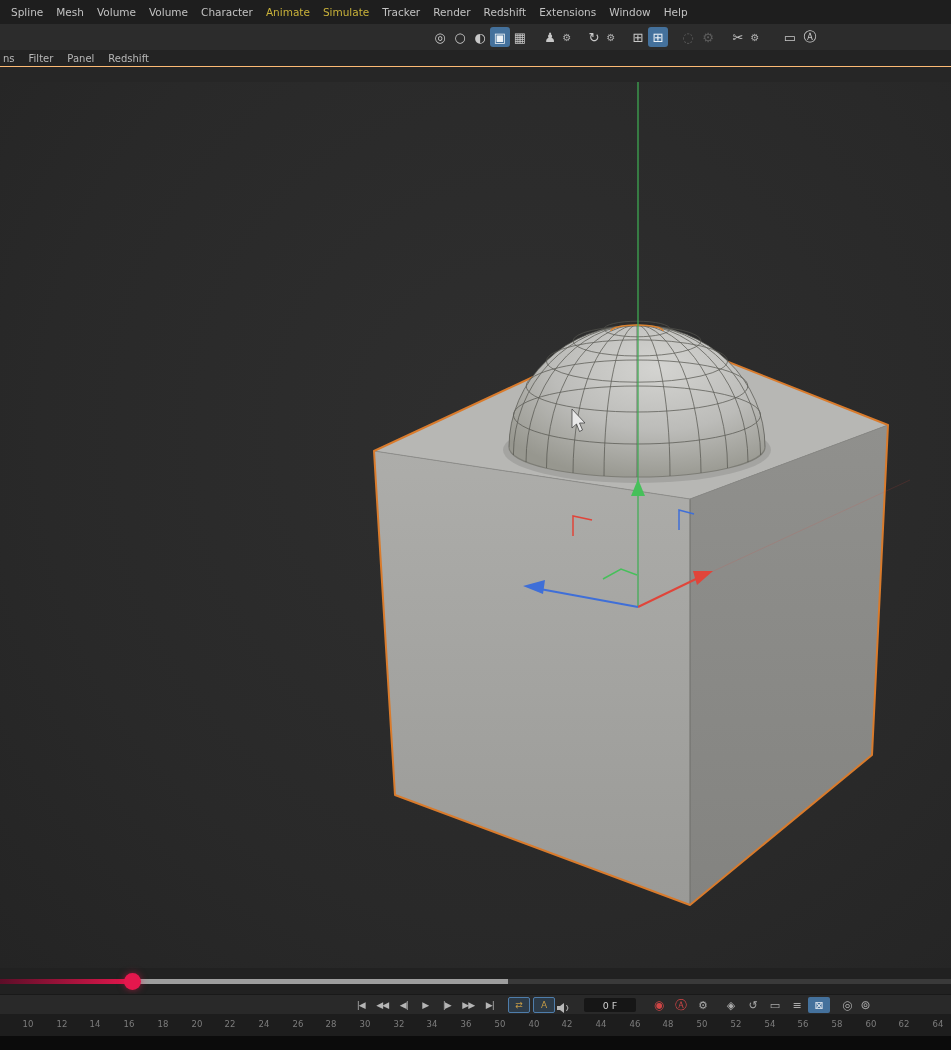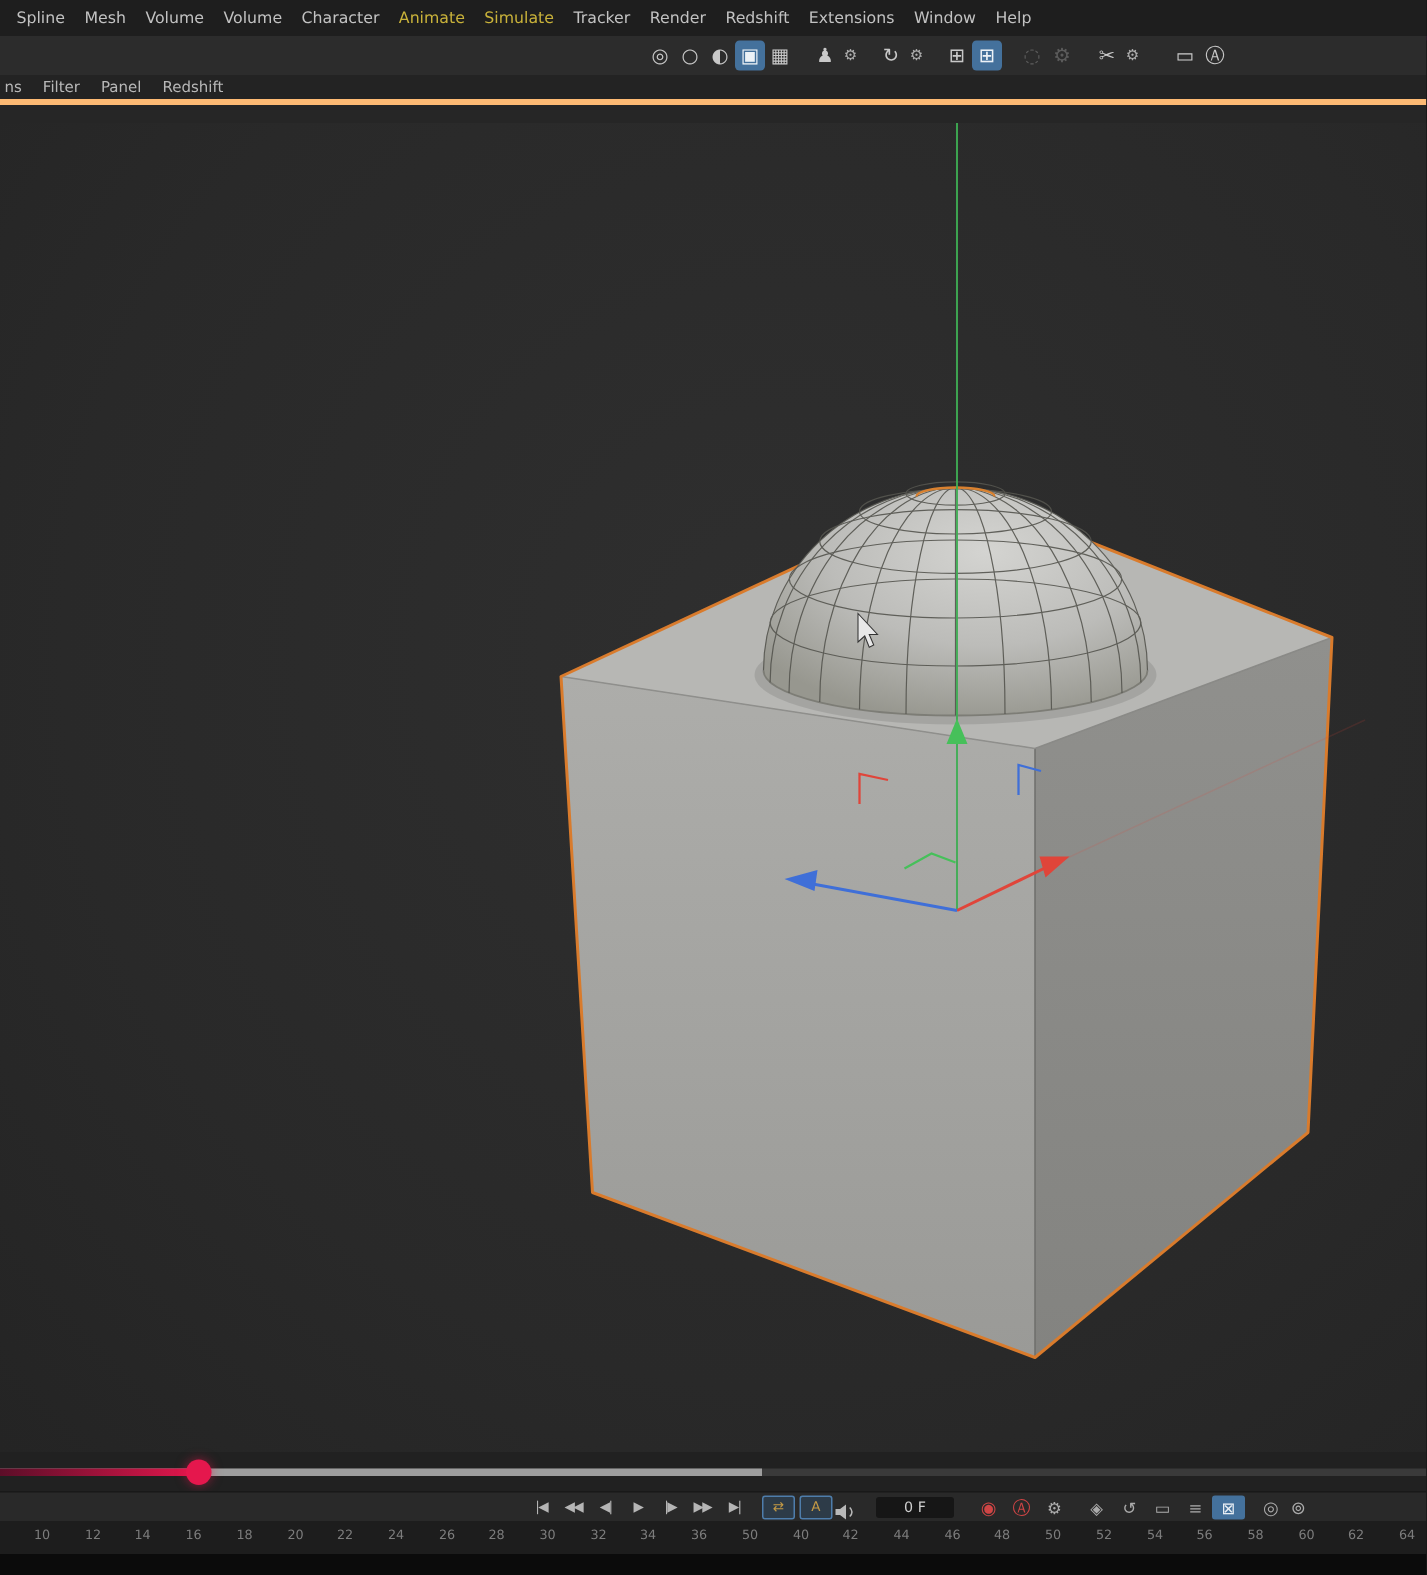--- a/index.html
+++ b/index.html
@@ -20,21 +20,21 @@
   .ticon{width:20px;height:20px;display:flex;align-items:center;justify-content:center;
          font-size:13px;color:#c8c8c8;border-radius:3px;}
   .ticon.small{width:14px;font-size:10px;color:#b0b0b0;}
   .ticon.active{background:#44719c;color:#ecf2f7;}
   .ticon.disabled{opacity:.3;}
   .tgap{width:10px;} .tgap-lg{width:18px;}
 
   
   .vmenu{position:absolute;top:50px;left:0;right:0;height:16px;background:#232323;
          display:flex;align-items:center;gap:14px;padding-left:3px;font-size:10px;
-         color:#b8b8b8;border-bottom:4px solid #fdba74;}
+         color:#b8b8b8;border-bottom:1px solid #fdba74;}
 
   
   .camerabar{position:absolute;top:66px;left:0;right:0;height:16px;background:#1b1b1b;
              font-size:10px;color:#cfcfcf;}
   .camerabar .label{position:absolute;left:613px;top:2px;transform:translateX(-50%);}
   .camerabar .cicon{position:absolute;left:642px;top:2px;font-size:9px;color:#9a9a9a;}
 
   
   .viewport{position:absolute;top:82px;left:0;width:951px;height:886px;
             background:radial-gradient(ellipse at 55% 40%, #2f2f2f 0%, #292929 65%, #242424 100%);}

